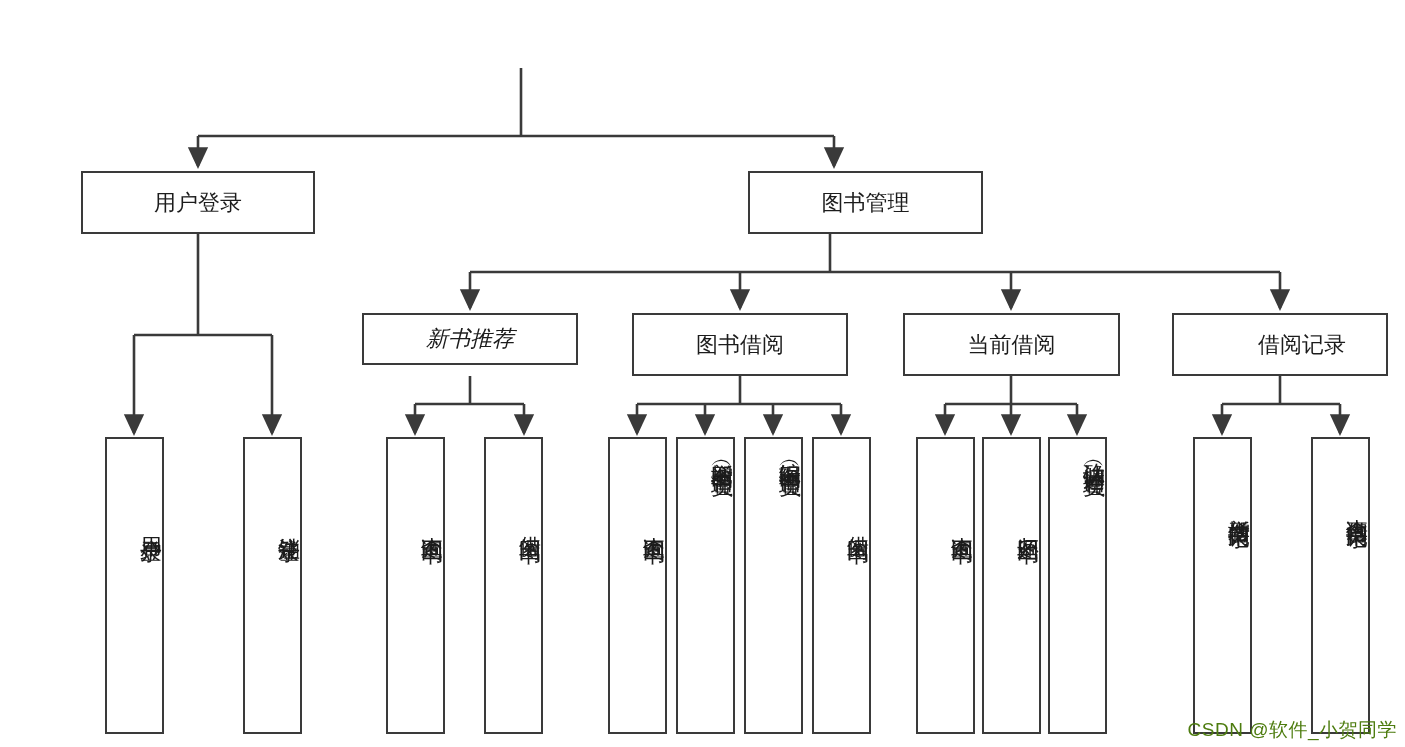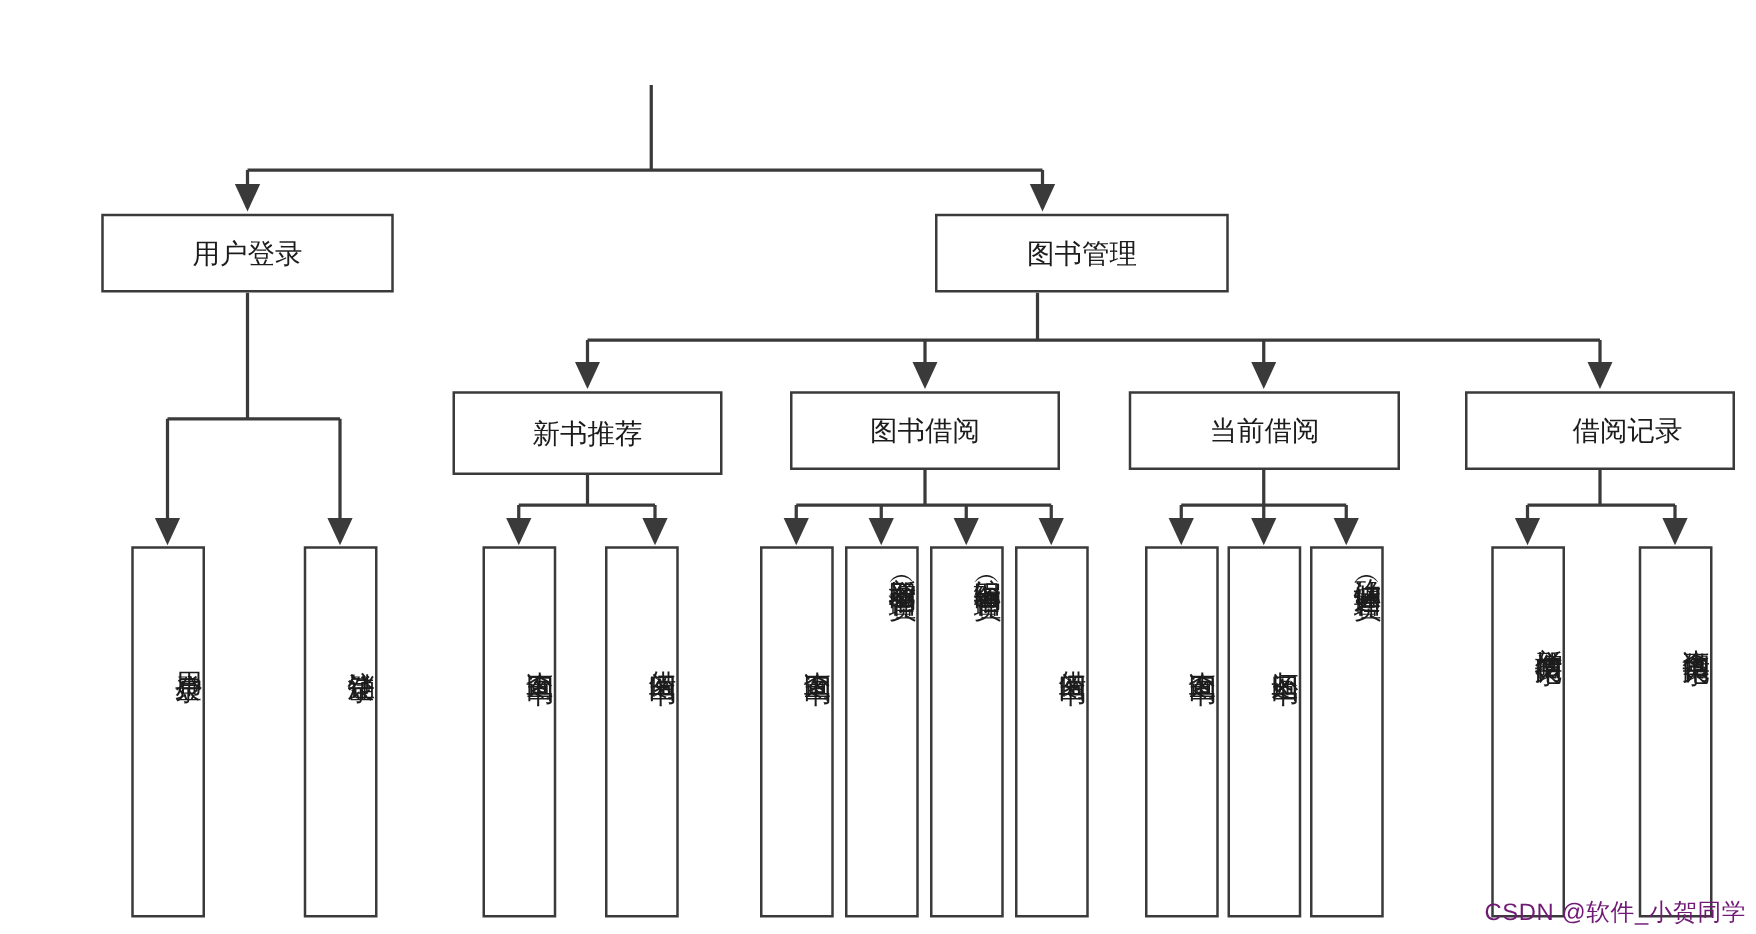--- a/index.html
+++ b/index.html
@@ -64,21 +64,21 @@
     margin-top: 74px;
   }
   .node.v.mid2 .label {
     margin-top: 56px;
   }
   .watermark {
     position: absolute;
     right: 8px;
     bottom: 4px;
     font-size: 19px;
-    color: #701a75;
+    color: #4d7c0f;
     letter-spacing: 0.5px;
     white-space: nowrap;
   }
 </style>
 </head>
 <body>
 
 <div id="canvas">
 
   <svg class="wires" viewBox="0 0 1405 747" xmlns="http://www.w3.org/2000/svg">
@@ -132,21 +132,21 @@
   </svg>
 
 
   <div class="node h" style="left:81px; top:171px; width:234px; height:63px;">
     <span class="label">用户登录</span>
   </div>
   <div class="node h" style="left:712px; top:171px; width:235px; height:63px;margin-left:36px;">
     <span class="label">图书管理</span>
   </div>
 
-  <div class="node h" style="left:362px; top:313px; width:216px; height:67px;">
+  <div class="node h" style="left:362px; top:313px; width:216px; height:52px;font-style:italic;">
     <span class="label">新书推荐</span>
   </div>
   <div class="node h" style="left:632px; top:313px; width:216px; height:63px;">
     <span class="label">图书借阅</span>
   </div>
   <div class="node h" style="left:903px; top:313px; width:217px; height:63px;">
     <span class="label">当前借阅</span>
   </div>
   <div class="node h" style="left:1172px; top:313px; width:216px; height:63px;padding-left:44px;">
     <span class="label">借阅记录</span>

